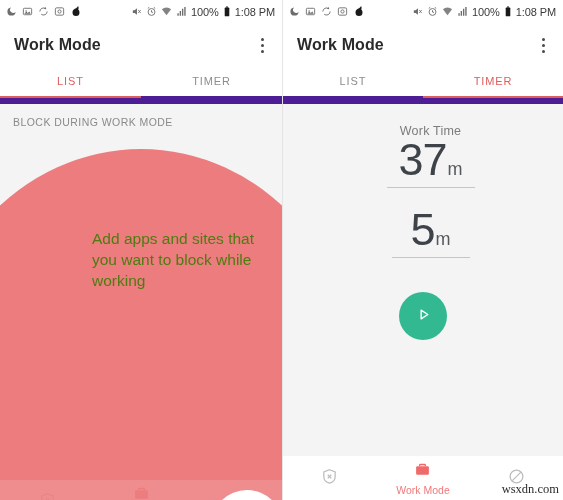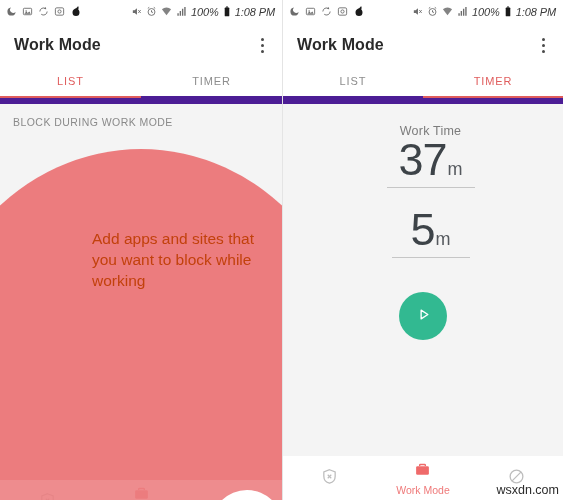--- a/index.html
+++ b/index.html
@@ -28,21 +28,21 @@
     display: flex; align-items: center;
     justify-content: space-between;
     padding: 0 7px 0 6px;
     background: #ffffff;
   }
   .sb-left, .sb-right { display: flex; align-items: center; gap: 5px; }
   .sb-right { gap: 4px; }
   .sb-ico { color: #6d6d6d; display: block; }
   .sb-text {
     font-size: 11px; color: #3a3a3a;
-    letter-spacing: -0.1px; white-space: nowrap; font-style: italic;
+    letter-spacing: -0.1px; white-space: nowrap;
   }
   .sb-ico.dark { color: #1a1a1a; }
 
   
   .appbar {
     height: 42px;
     display: flex; align-items: center;
     justify-content: space-between;
     padding: 0 14px 0 14px;
     background: #ffffff;
@@ -89,21 +89,21 @@
     width: 440px; height: 640px;
     left: 50%; transform: translateX(-50%);
     top: 45px;
     background: #ec7c7e;
     border-radius: 50% 50% 0 0 / 38% 38% 0 0;
   }
   .blob-text {
     position: absolute;
     left: 92px; top: 124px;
     width: 170px;
-    color: #c2410c;
+    color: #4d7c0f;
     font-size: 15.5px;
     line-height: 21px;
   }
   .fab-wrap {
     position: absolute;
     left: 211px; top: 386px;
     width: 72px; height: 72px;
     border-radius: 50%;
     background: #ffffff;
     display: flex; align-items: center; justify-content: center;
@@ -158,21 +158,21 @@
   
   .nav-tint {
     position: absolute; left: 0; right: 0; bottom: 0; height: 44px;
     background: #ec7c7e; opacity: 0.88; pointer-events: none;
   }
 
   .watermark {
     position: absolute; right: 4px; bottom: 3px;
     font-size: 12.5px; color: #2b2b2b;
     letter-spacing: 0px;
-    font-family: Liberation Sans, sans-serif;
+    font-family: Liberation Serif, serif;
   }
 </style>
 </head>
 <body>
 
 <div class="screens">
 
   <div class="phone left">
 
     <div class="statusbar">

